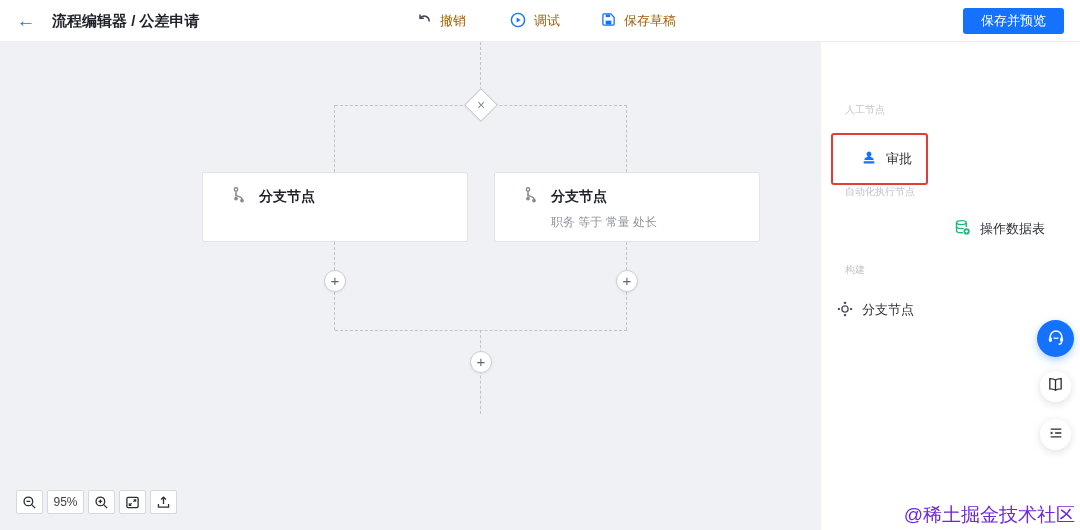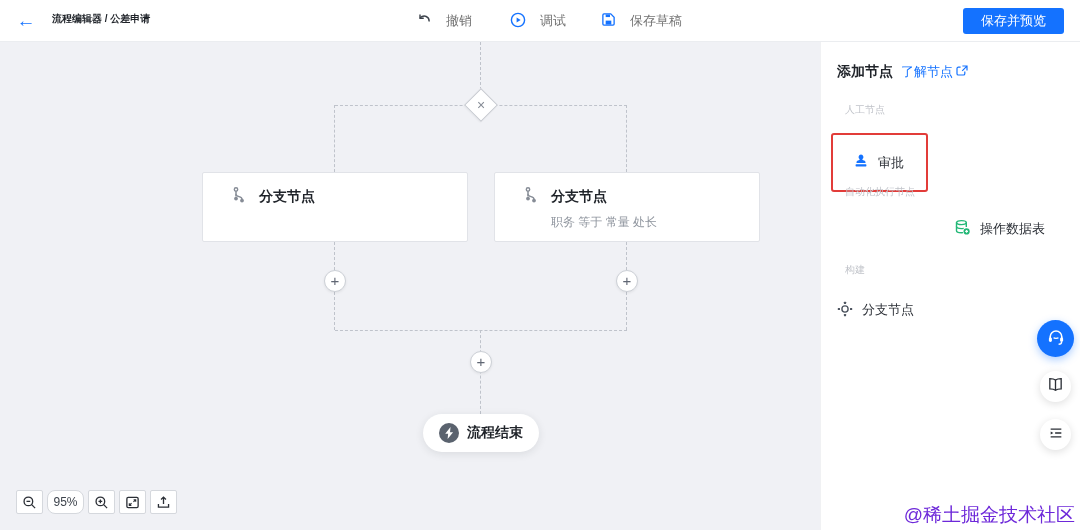--- a/index.html
+++ b/index.html
@@ -7,23 +7,23 @@
   body {
     position:relative; width:1080px; height:530px; overflow:hidden;
     font-family:"Liberation Sans","DejaVu Sans",sans-serif;
     background:#fff; color:#1f2329;
   }
   
   .hdr { position:absolute; top:0; left:0; right:0; height:42px; background:#fff;
          border-bottom:1px solid #ebedf0; z-index:6; }
   .back-btn { position:absolute; left:14px; top:9px; width:24px; height:24px;
               font-size:19px; font-weight:700; color:#1472ff; text-align:center; line-height:24px; cursor:pointer; }
-  .hdr-title { position:absolute; left:52px; top:12px; font-size:10px; font-weight:700; color:#1f2329; }
-  .tb-item { position:absolute; top:10px; height:22px; display:flex; align-items:center; gap:14px;
-             font-size:13px; color:#737373; cursor:pointer; }
+  .hdr-title { position:absolute; left:52px; top:12px; font-size:15px; font-weight:700; color:#1f2329; }
+  .tb-item { position:absolute; top:10px; height:22px; display:flex; align-items:center; gap:8px;
+             font-size:13px; color:#a16207; cursor:pointer; }
   .tb-undo { left:417px; } .tb-debug { left:510px; } .tb-save { left:601px; }
   .primary-btn { position:absolute; left:963px; top:8px; width:101px; height:26px;
                  background:#1472ff; color:#fff; font-size:13px; border:none; border-radius:3px; cursor:pointer; }
   
   .canvas { position:absolute; top:42px; left:0; width:820px; height:488px;
             background:#f0f1f5; overflow:hidden; }
   .dash-v { position:absolute; width:0; border-left:1px dashed #bfc3cb; }
   .dash-h { position:absolute; height:0; border-top:1px dashed #bfc3cb; }
   .gateway { position:absolute; left:469px; top:51px; width:24px; height:24px; background:#fff;
              border:1px solid #c6c9d0; transform:rotate(45deg); box-shadow:0 1px 2px rgba(0,0,0,.05); }
@@ -43,33 +43,33 @@
   .end-node { position:absolute; left:423px; top:372px; width:116px; height:38px; background:#fff;
               border-radius:19px; box-shadow:0 2px 8px rgba(31,35,41,.10);
               display:flex; align-items:center; justify-content:center; gap:8px; }
   .end-icon { width:20px; height:20px; border-radius:50%; background:#5a626e;
               display:flex; align-items:center; justify-content:center; }
   .end-label { font-size:14px; font-weight:700; color:#1f2329; }
   
   .zoombar { position:absolute; left:16px; top:448px; display:flex; gap:4px; }
   .zbtn { width:27px; height:24px; background:#fff; border:1px solid #d5d8dd; border-radius:2px;
           display:flex; align-items:center; justify-content:center; cursor:pointer; }
-  .zpct { width:37px; height:24px; background:#fff; border:1px solid #d5d8dd; border-radius:8px;
+  .zpct { width:37px; height:24px; background:#fff; border:1px solid #d5d8dd; border-radius:2px;
           font-size:12px; color:#3d434c; display:flex; align-items:center; justify-content:center; }
   
   .sidebar { position:absolute; top:42px; left:820px; width:260px; height:488px; background:#fff;
              border-left:1px solid #f0f1f3; }
   .sb-title-row { position:absolute; left:16px; top:21px; display:flex; align-items:center; }
   .sb-title { font-size:14px; font-weight:700; color:#1f2329; }
   .sb-link { margin-left:8px; font-size:13px; color:#1472ff; cursor:pointer; display:flex; align-items:center; gap:3px; }
   .sb-section { position:absolute; left:24px; font-size:10px; color:#c0c3c9;font-family:Liberation Serif, serif; }
   .sec-manual { top:61px; } .sec-auto { top:143px; } .sec-build { top:221px; }
   .sb-item { display:flex; align-items:center; gap:9px; font-size:13px; color:#2b2f36; cursor:pointer; }
-  .approval-box { position:absolute; left:10px; top:91px; width:97px; height:59px;
-                  border:2px solid #e23c39; border-radius:3px; padding-left:20px; }
+  .approval-box { position:absolute; left:10px; top:91px; width:97px; height:52px;
+                  border:2px solid #e23c39; border-radius:3px; padding-left:28px; }
   .item-notify { position:absolute; left:16px; top:172px; height:30px; }
   .item-table  { position:absolute; left:133px; top:172px; height:30px; }
   .item-branch { position:absolute; left:16px; top:253px; height:30px; }
   
   .fab { position:absolute; border-radius:50%; display:flex; align-items:center; justify-content:center;
          cursor:pointer; z-index:7; }
   .fab-help { left:1037px; top:320px; width:37px; height:37px; background:#1472ff;
               box-shadow:0 3px 8px rgba(20,114,255,.35); }
   .fab-book { left:1040px; top:371px; width:31px; height:31px; background:#fff;
               box-shadow:0 2px 8px rgba(0,0,0,.13); }
@@ -162,28 +162,20 @@
       </span>
       <span class="node-title">分支节点</span>
     </div>
     <div class="node-cond">职务 等于 常量 处长</div>
   </div>
 
   <div class="plus plus-left">+</div>
   <div class="plus plus-right">+</div>
   <div class="plus plus-center">+</div>
 
-  <div class="end-node">
-    <span class="end-icon">
-      <svg width="9" height="12" viewBox="0 0 10 14">
-          <path d="M6.2 0L0 8h3.4L2.8 14l6.4-8H5.6z" fill="#fff"></path>
-        </svg>
-    </span>
-    <span class="end-label">流程结束</span>
-  </div>
 
   <div class="zoombar">
     <div class="zbtn">
       <svg width="15" height="15" viewBox="0 0 16 16">
           <circle cx="6.8" cy="6.8" r="4.6" fill="none" stroke="#2b2f36" stroke-width="1.4"></circle>
           <path d="M10.3 10.3L14 14" stroke="#2b2f36" stroke-width="1.4"></path>
           <path d="M4.8 6.8h4" stroke="#2b2f36" stroke-width="1.4"></path>
         </svg>
     </div>
     <div class="zpct">95%</div>
@@ -203,32 +195,20 @@
     <div class="zbtn">
       <svg width="15" height="15" viewBox="0 0 16 16">
           <path d="M8 9.6V2.4M5.4 4.8L8 2.2l2.6 2.6" fill="none" stroke="#2b2f36" stroke-width="1.4"></path>
           <path d="M2.6 9.6v3.4h10.8V9.6" fill="none" stroke="#2b2f36" stroke-width="1.4"></path>
         </svg>
     </div>
   </div>
 </div>
 
 <div class="sidebar">
-  <div class="sb-title-row">
-    <span class="sb-title">添加节点</span>
-    <span class="sb-link">
-      <span>了解节点</span>
-      <span>
-        <svg width="12" height="12" viewBox="0 0 12 12">
-            <path d="M4.6 2.2H2.3C1.6 2.2 1 2.8 1 3.5v5.2C1 9.4 1.6 10 2.3 10h5.2c.7 0 1.3-.6 1.3-1.3V6.4" fill="none" stroke="#1472ff" stroke-width="1.2"></path>
-            <path d="M6.4 1h4.6v4.6M10.7 1.3L6.2 5.8" fill="none" stroke="#1472ff" stroke-width="1.2"></path>
-          </svg>
-      </span>
-    </span>
-  </div>
 
   <div class="sb-section sec-manual">人工节点</div>
 
   <div class="sb-item approval-box">
     <span>
       <svg width="16" height="16" viewBox="0 0 16 16">
           <path d="M8 1.6a2.5 2.5 0 00-1.3 4.6c-.1.6-.6 1-1.7 1.4-1 .4-1.5 1-1.5 1.8v.7h9v-.7c0-.8-.5-1.4-1.5-1.8-1.1-.4-1.6-.8-1.7-1.4A2.5 2.5 0 008 1.6z" fill="#1472ff"></path>
           <rect x="2.6" y="11.3" width="10.8" height="2.1" rx=".6" fill="#1472ff"></rect>
         </svg>
     </span>

